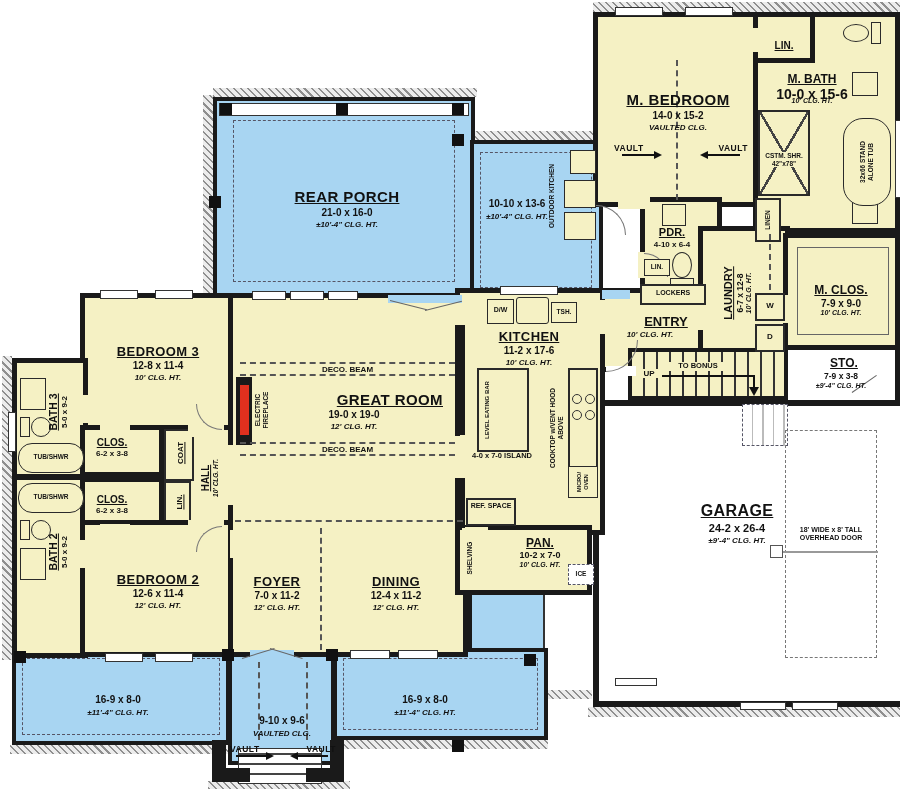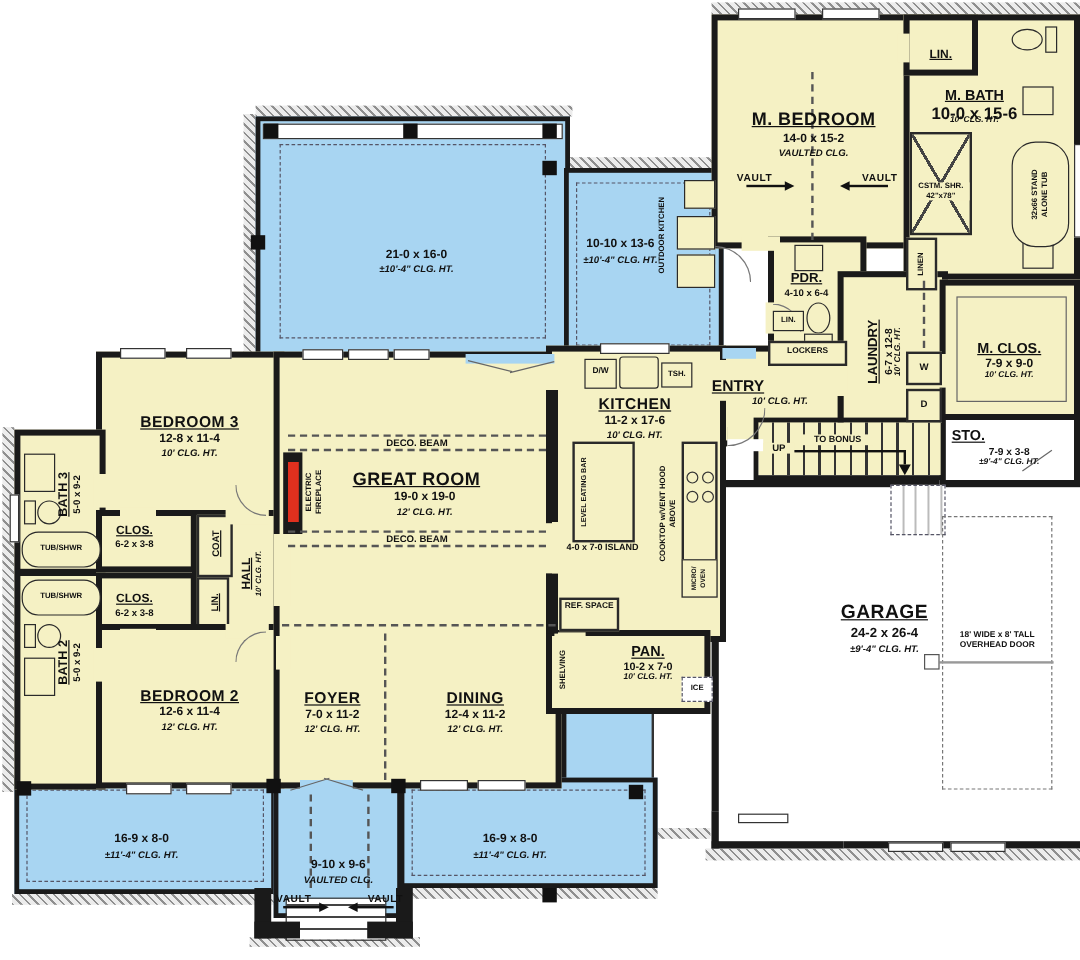--- a/index.html
+++ b/index.html
@@ -287,65 +287,66 @@
     <span class="vaultlbl" style="position:absolute;right:0;top:0;">VAULT</span>
     <span class="arrline" style="left:12px;top:11px;width:32px;"></span>
     <span class="tri-l" style="left:6px;top:8px;"></span>
   </div>
 
   <div class="dashbox" style="left:785px;top:430px;width:92px;height:228px;border-color:#777;"></div>
   <div class="lbl" style="left:789px;top:526px;width:84px;font-size:7px;white-space:normal;background:#fff;">18' WIDE x 8' TALL OVERHEAD DOOR</div>
   <div class="abs" style="left:781px;top:551px;width:97px;height:2px;background:#999;"></div>
   <div class="abs" style="left:770px;top:545px;width:13px;height:13px;border:1.5px solid #555;background:#fff;"></div>
 
+  <div class="lbl name" style="left:247px;top:188px;width:200px;font-size:15px;">REAR PORCH</div>
   <div class="lbl dims" style="left:297px;top:207px;width:100px;">21-0 x 16-0</div>
   <div class="lbl clg" style="left:287px;top:220px;width:120px;">±10'-4" CLG. HT.</div>
 
   <div class="lbl dims" style="left:467px;top:198px;width:100px;">10-10 x 13-6</div>
   <div class="lbl clg" style="left:467px;top:212px;width:100px;">±10'-4" CLG. HT.</div>
 
   <div class="lbl name" style="left:598px;top:91px;width:160px;font-size:15px;">M. BEDROOM</div>
   <div class="lbl dims" style="left:628px;top:110px;width:100px;">14-0 x 15-2</div>
   <div class="lbl clg" style="left:628px;top:123px;width:100px;">VAULTED CLG.</div>
 
   <div class="lbl name-sm" style="left:772px;top:72px;width:80px;font-size:12px;">M. BATH</div>
   <div class="lbl dims" style="left:772px;top:86px;width:80px;font-size:14px;">10-0 x 15-6</div>
   <div class="lbl clg" style="left:772px;top:97px;width:80px;font-size:7px;">10' CLG. HT.</div>
 
   <div class="lbl name-sm" style="left:764px;top:40px;width:40px;">LIN.</div>
 
   <div class="lbl name-sm" style="left:646px;top:226px;width:52px;font-size:11px;">PDR.</div>
   <div class="lbl dims" style="left:646px;top:240px;width:52px;font-size:8px;">4-10 x 6-4</div>
 
-  <div class="lbl name-sm" style="left:577px;top:314px;width:76px;font-size:13px;">ENTRY</div>
+  <div class="lbl name-sm" style="left:628px;top:314px;width:76px;font-size:13px;">ENTRY</div>
   <div class="lbl clg" style="left:612px;top:330px;width:76px;">10' CLG. HT.</div>
 
   <div class="rot" style="left:738px;top:293px;">
     <div class="name-sm" style="font-size:11px;">LAUNDRY</div>
     <div class="dims" style="font-size:8.5px;">6-7 x 12-8</div>
     <div class="clg" style="font-size:7px;">10' CLG. HT.</div>
   </div>
 
   <div class="lbl name-sm" style="left:801px;top:283px;width:80px;font-size:12px;">M. CLOS.</div>
   <div class="lbl dims" style="left:801px;top:298px;width:80px;font-size:10px;">7-9 x 9-0</div>
   <div class="lbl clg" style="left:801px;top:309px;width:80px;font-size:7px;">10' CLG. HT.</div>
 
-  <div class="lbl name-sm" style="left:767px;top:356px;width:80px;font-size:12px;">STO.</div>
+  <div class="lbl name-sm" style="left:804px;top:356px;width:80px;font-size:12px;">STO.</div>
   <div class="lbl dims" style="left:801px;top:371px;width:80px;font-size:8.5px;">7-9 x 3-8</div>
   <div class="lbl clg" style="left:801px;top:382px;width:80px;font-size:7px;">±9'-4" CLG. HT.</div>
 
   <div class="lbl name" style="left:677px;top:502px;width:120px;font-size:16px;">GARAGE</div>
   <div class="lbl dims" style="left:677px;top:522px;width:120px;font-size:11px;">24-2 x 26-4</div>
   <div class="lbl clg" style="left:677px;top:536px;width:120px;">±9'-4" CLG. HT.</div>
 
   <div class="lbl name" style="left:479px;top:329px;width:100px;font-size:13px;">KITCHEN</div>
   <div class="lbl dims" style="left:479px;top:345px;width:100px;font-size:10px;">11-2 x 17-6</div>
   <div class="lbl clg" style="left:479px;top:358px;width:100px;">10' CLG. HT.</div>
 
-  <div class="lbl name" style="left:267px;top:391px;width:160px;font-size:15px;">GREAT ROOM</div>
+  <div class="lbl name" style="left:283px;top:391px;width:160px;font-size:15px;text-align:right;">GREAT ROOM</div>
   <div class="lbl dims" style="left:304px;top:409px;width:100px;">19-0 x 19-0</div>
   <div class="lbl clg" style="left:304px;top:422px;width:100px;">12' CLG. HT.</div>
 
   <div class="lbl name" style="left:98px;top:344px;width:120px;font-size:13px;">BEDROOM 3</div>
   <div class="lbl dims" style="left:108px;top:360px;width:100px;">12-8 x 11-4</div>
   <div class="lbl clg" style="left:108px;top:373px;width:100px;">10' CLG. HT.</div>
 
   <div class="rot" style="left:58px;top:412px;">
     <div class="name-sm" style="font-size:10.5px;">BATH 3</div>
     <div class="dims" style="font-size:8px;">5-0 x 9-2</div>

